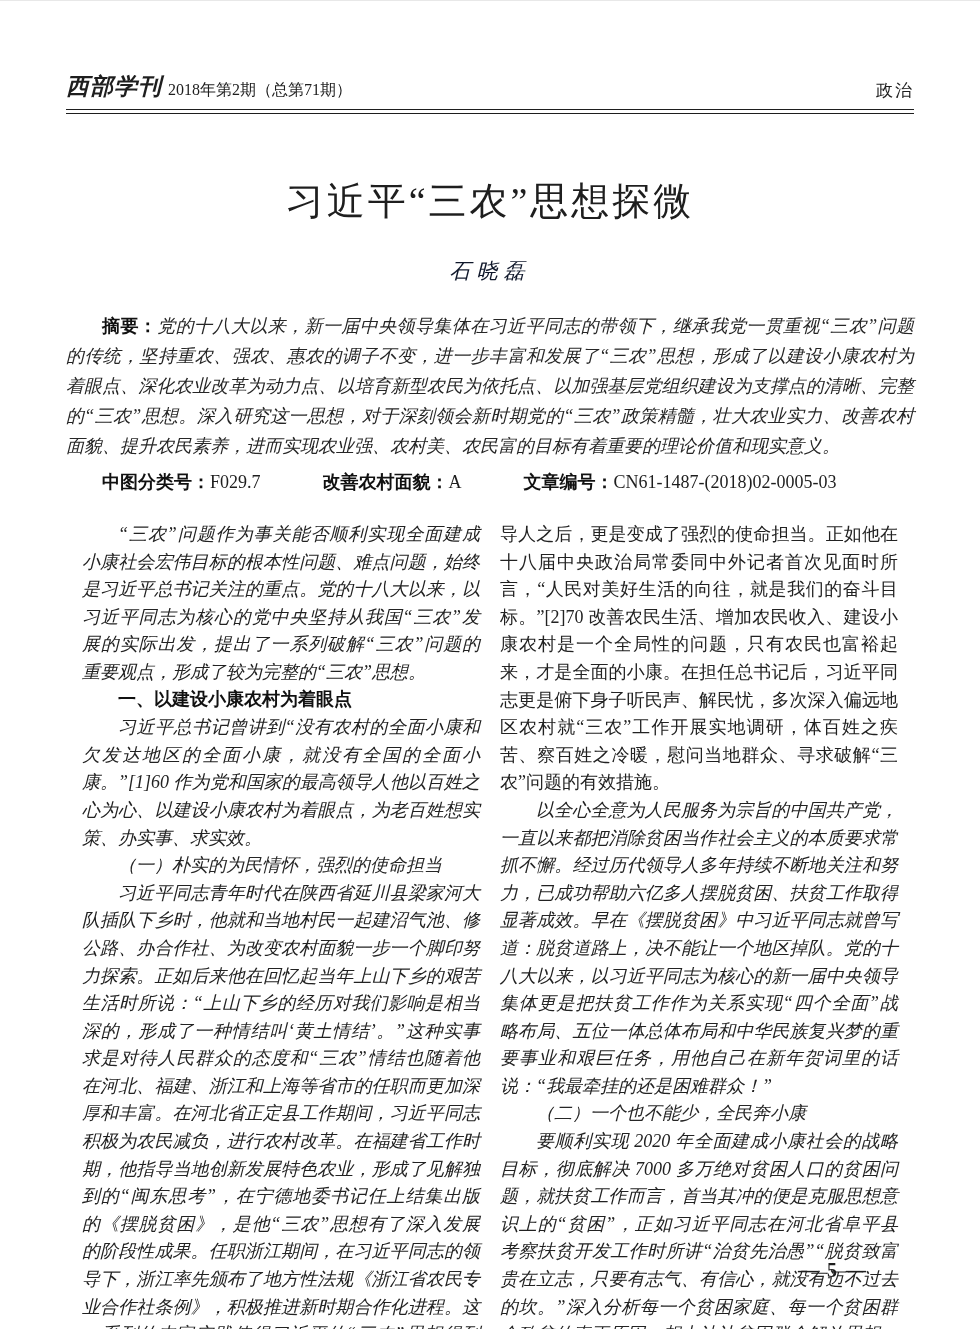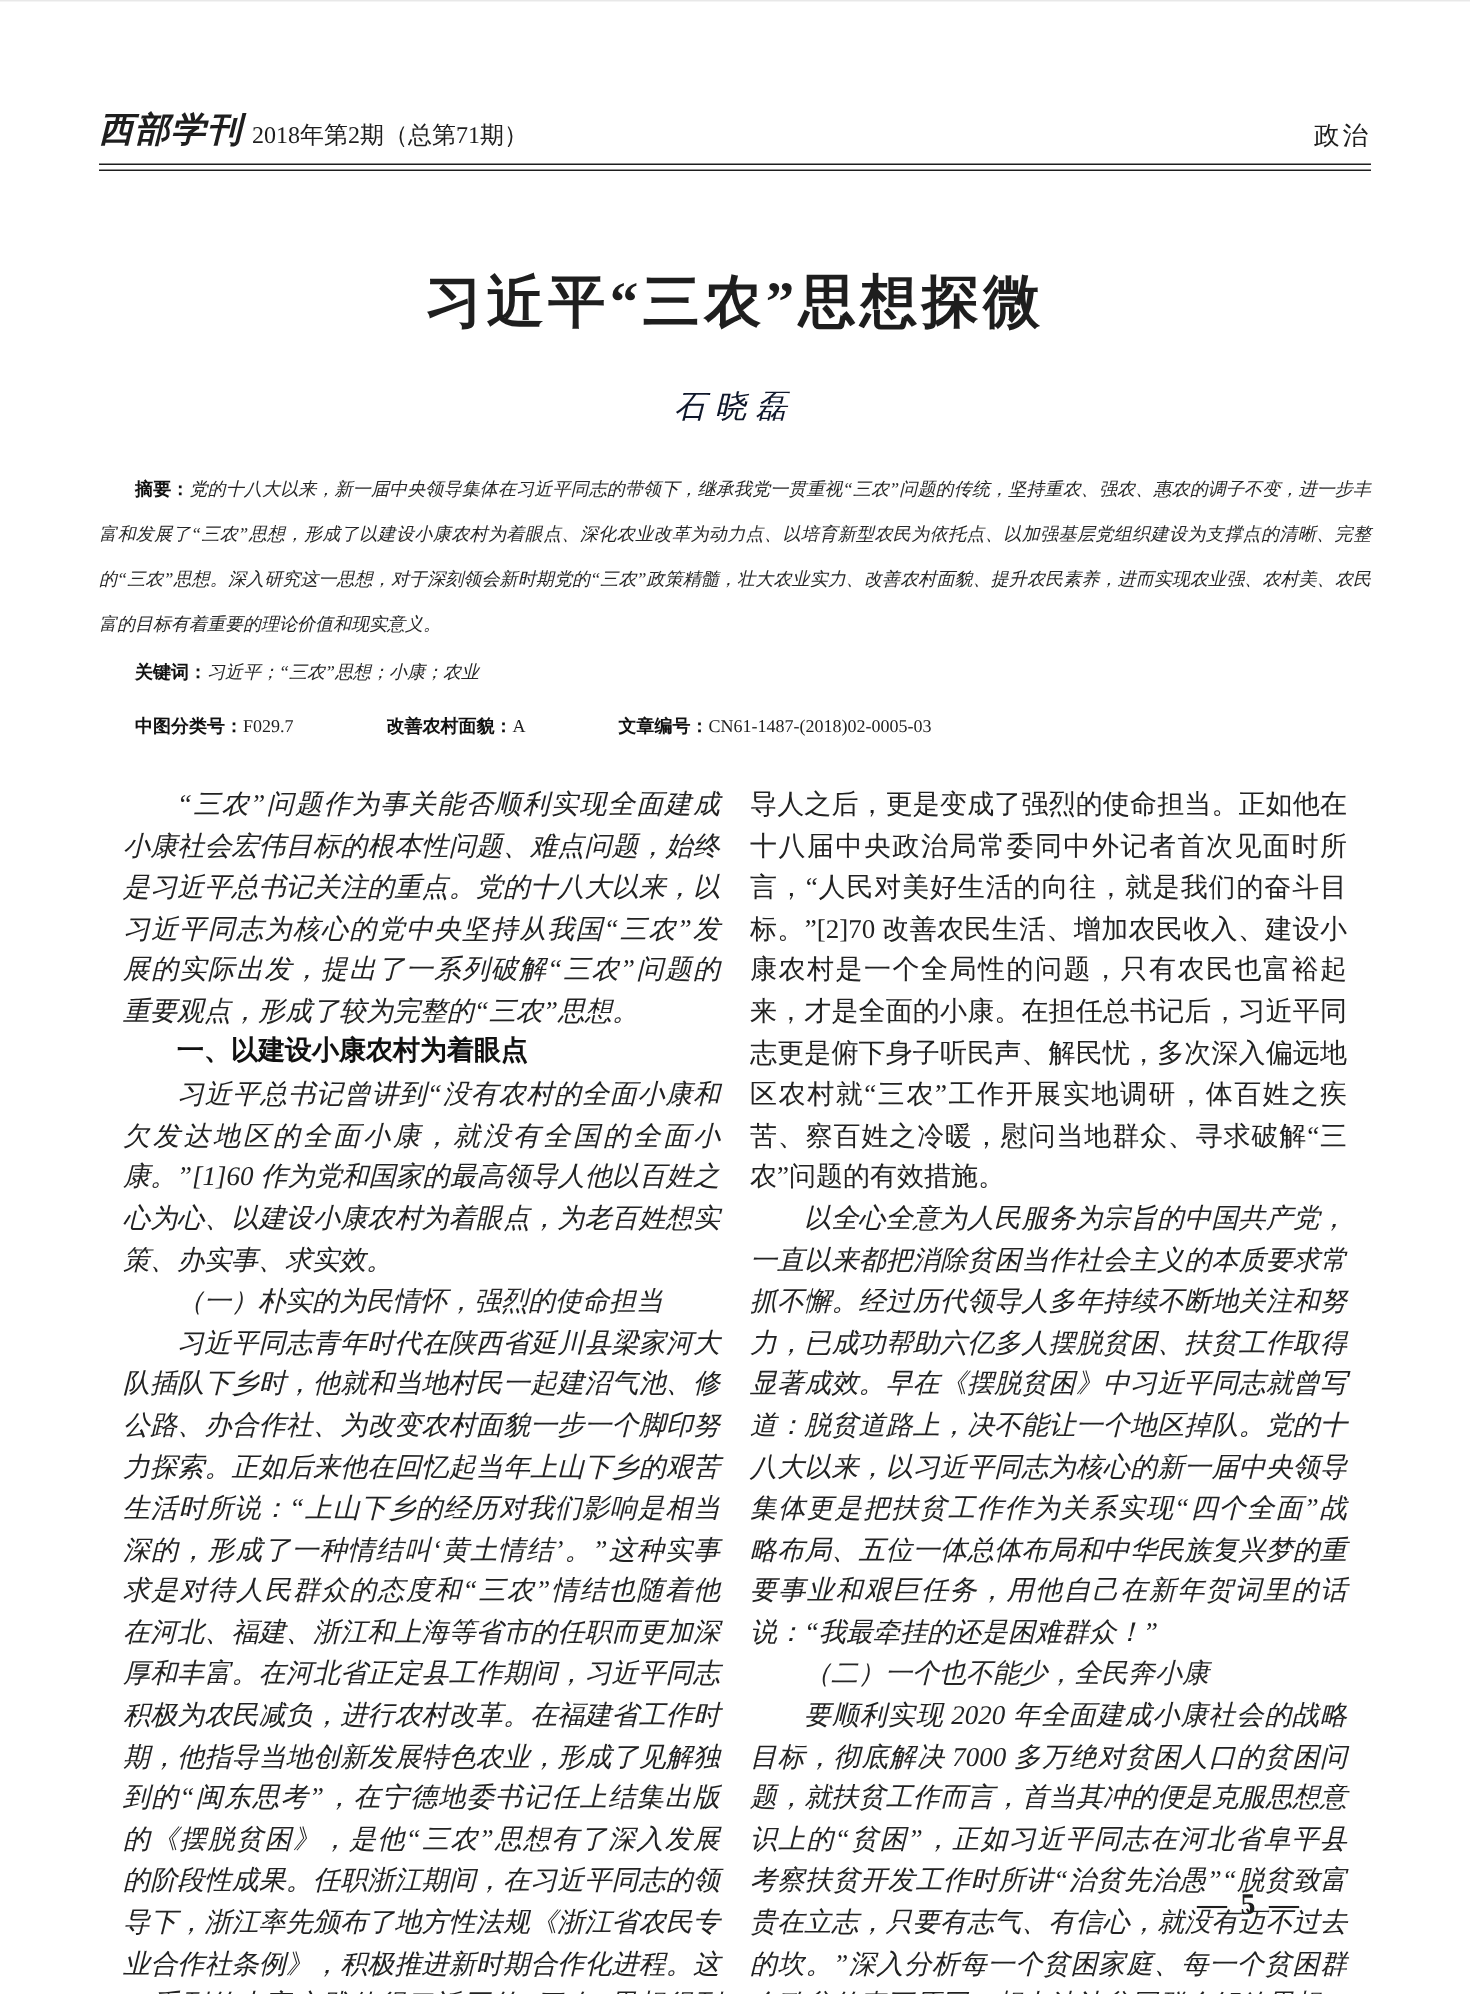--- a/index.html
+++ b/index.html
@@ -30,33 +30,33 @@
   .head-rule {
     margin-top:7px; height:3px;
     border-top:1.5px solid #1e1e1e;
     border-bottom:1.5px solid #1e1e1e;
   }
 
   
   .article-title {
     margin:62px 0 0 0;
     text-align:center;
-    font-size:38px; font-weight:bold;
+    font-size:38px; font-weight:normal;
     letter-spacing:3px;
   }
   .article-author {
     margin-top:30px;
     text-align:center;
     font-size:21px; font-style:italic;
     letter-spacing:6px;
     color:#0f172a;
   }
 
   
-  .meta-block { margin-top:26px; font-size:12px; line-height:30px; }
+  .meta-block { margin-top:26px; font-size:18px; line-height:30px; }
   .abstract-p { margin:0; text-indent:2em; text-align:justify; font-style:italic; color:#262626; }
   .meta-label {
     font-style:normal; font-weight:bold;
     font-family:"Liberation Sans","DejaVu Sans",sans-serif;
     color:#111;
   }
   .keywords-p { margin:2px 0 0 0; text-indent:2em; font-style:italic; color:#262626; }
   .clc-row {
     margin:6px 0 0 0; padding-left:2em;
     display:flex; gap:0; font-style:normal;
@@ -101,21 +101,20 @@
       </div>
       <span class="section-label">政治</span>
     </div>
     <div class="head-rule"></div>
 
     <h1 class="article-title">习近平“三农”思想探微</h1>
     <div class="article-author">石晓磊</div>
 
     <div class="meta-block">
       <p class="abstract-p"><span class="meta-label">摘要：</span><span>党的十八大以来，新一届中央领导集体在习近平同志的带领下，继承我党一贯重视“三农”问题的传统，坚持重农、强农、惠农的调子不变，进一步丰富和发展了“三农”思想，形成了以建设小康农村为着眼点、深化农业改革为动力点、以培育新型农民为依托点、以加强基层党组织建设为支撑点的清晰、完整的“三农”思想。深入研究这一思想，对于深刻领会新时期党的“三农”政策精髓，壮大农业实力、改善农村面貌、提升农民素养，进而实现农业强、农村美、农民富的目标有着重要的理论价值和现实意义。</span></p>
-      <p class="keywords-p"><span class="meta-label">关键词：</span><span>习近平；“三农”思想；小康；农业</span></p>
       <div class="clc-row">
         <span class="clc-item"><span class="meta-label">中图分类号：</span><span>F029.7</span></span>
         <span class="clc-item"><span class="meta-label">改善农村面貌：</span><span>A</span></span>
         <span class="clc-item"><span class="meta-label">文章编号：</span><span>CN61-1487-(2018)02-0005-03</span></span>
       </div>
     </div>
 
     <div class="body-cols">
       <div class="col">
           <p class="blk b-para">“三农”问题作为事关能否顺利实现全面建成小康社会宏伟目标的根本性问题、难点问题，始终是习近平总书记关注的重点。党的十八大以来，以习近平同志为核心的党中央坚持从我国“三农”发展的实际出发，提出了一系列破解“三农”问题的重要观点，形成了较为完整的“三农”思想。</p>

